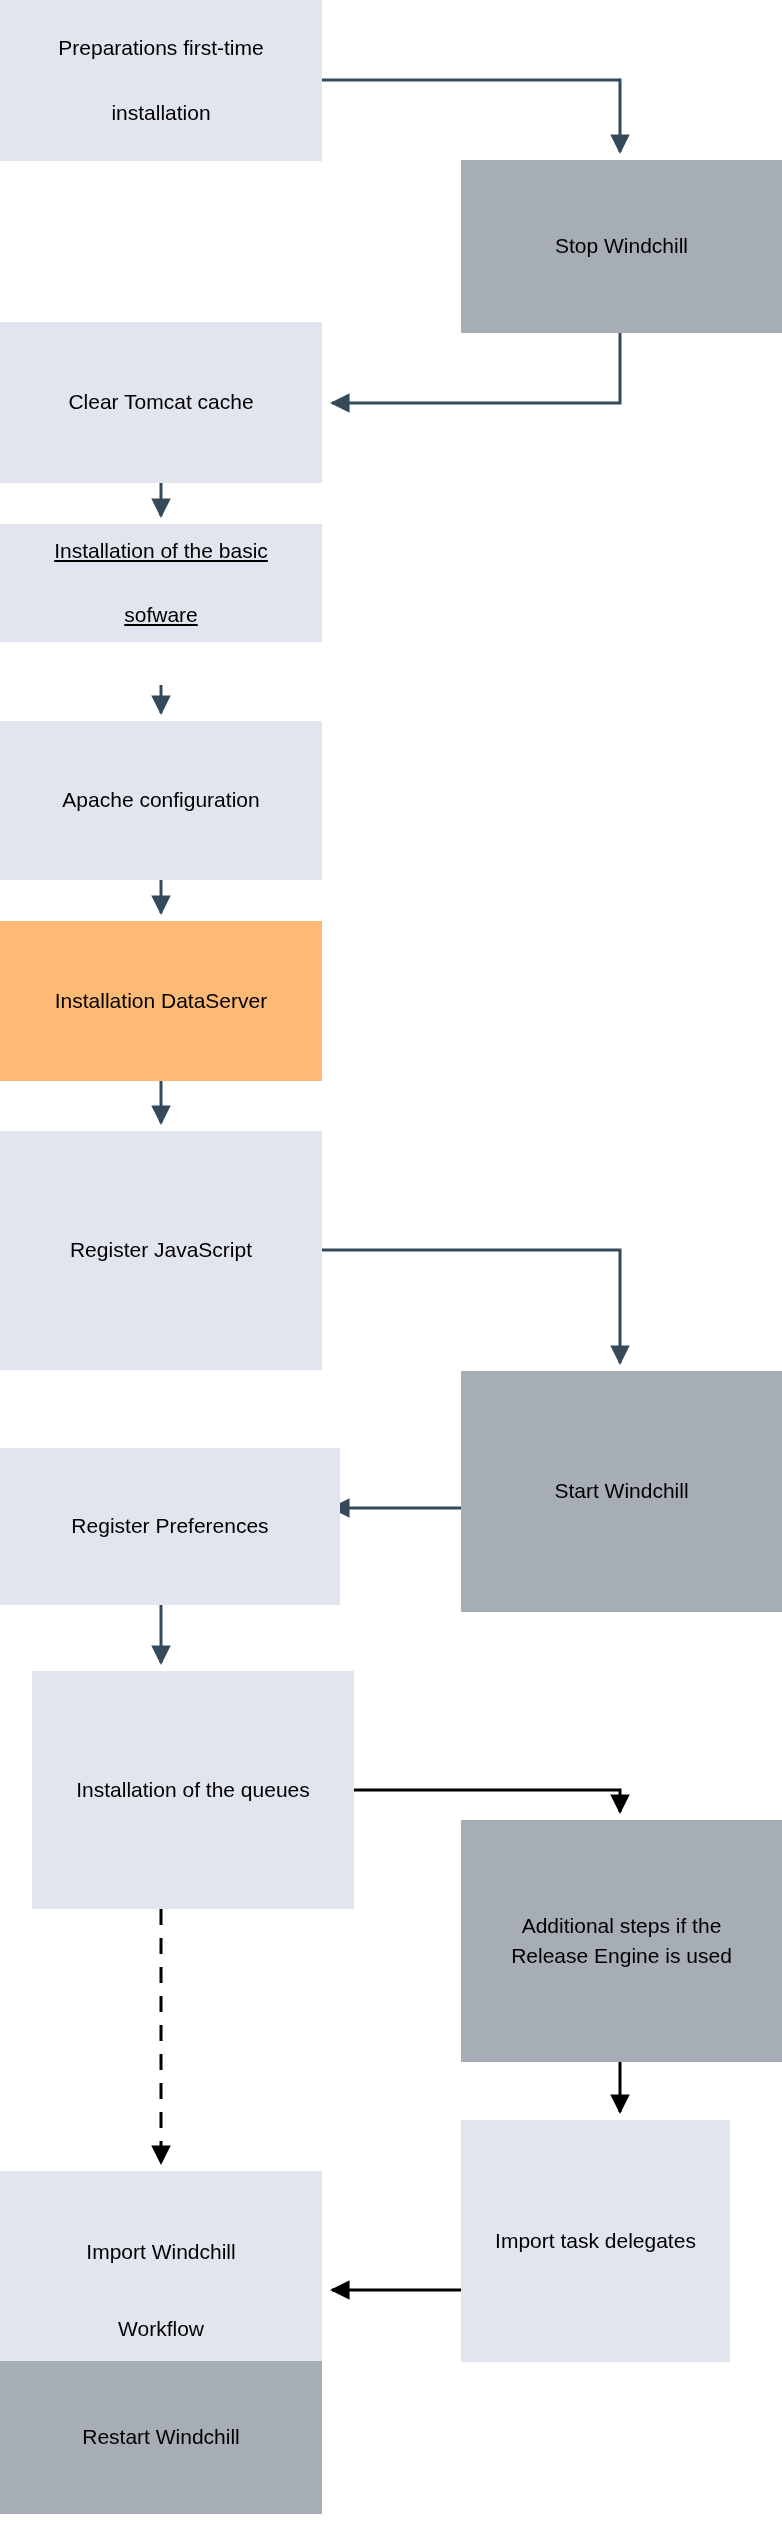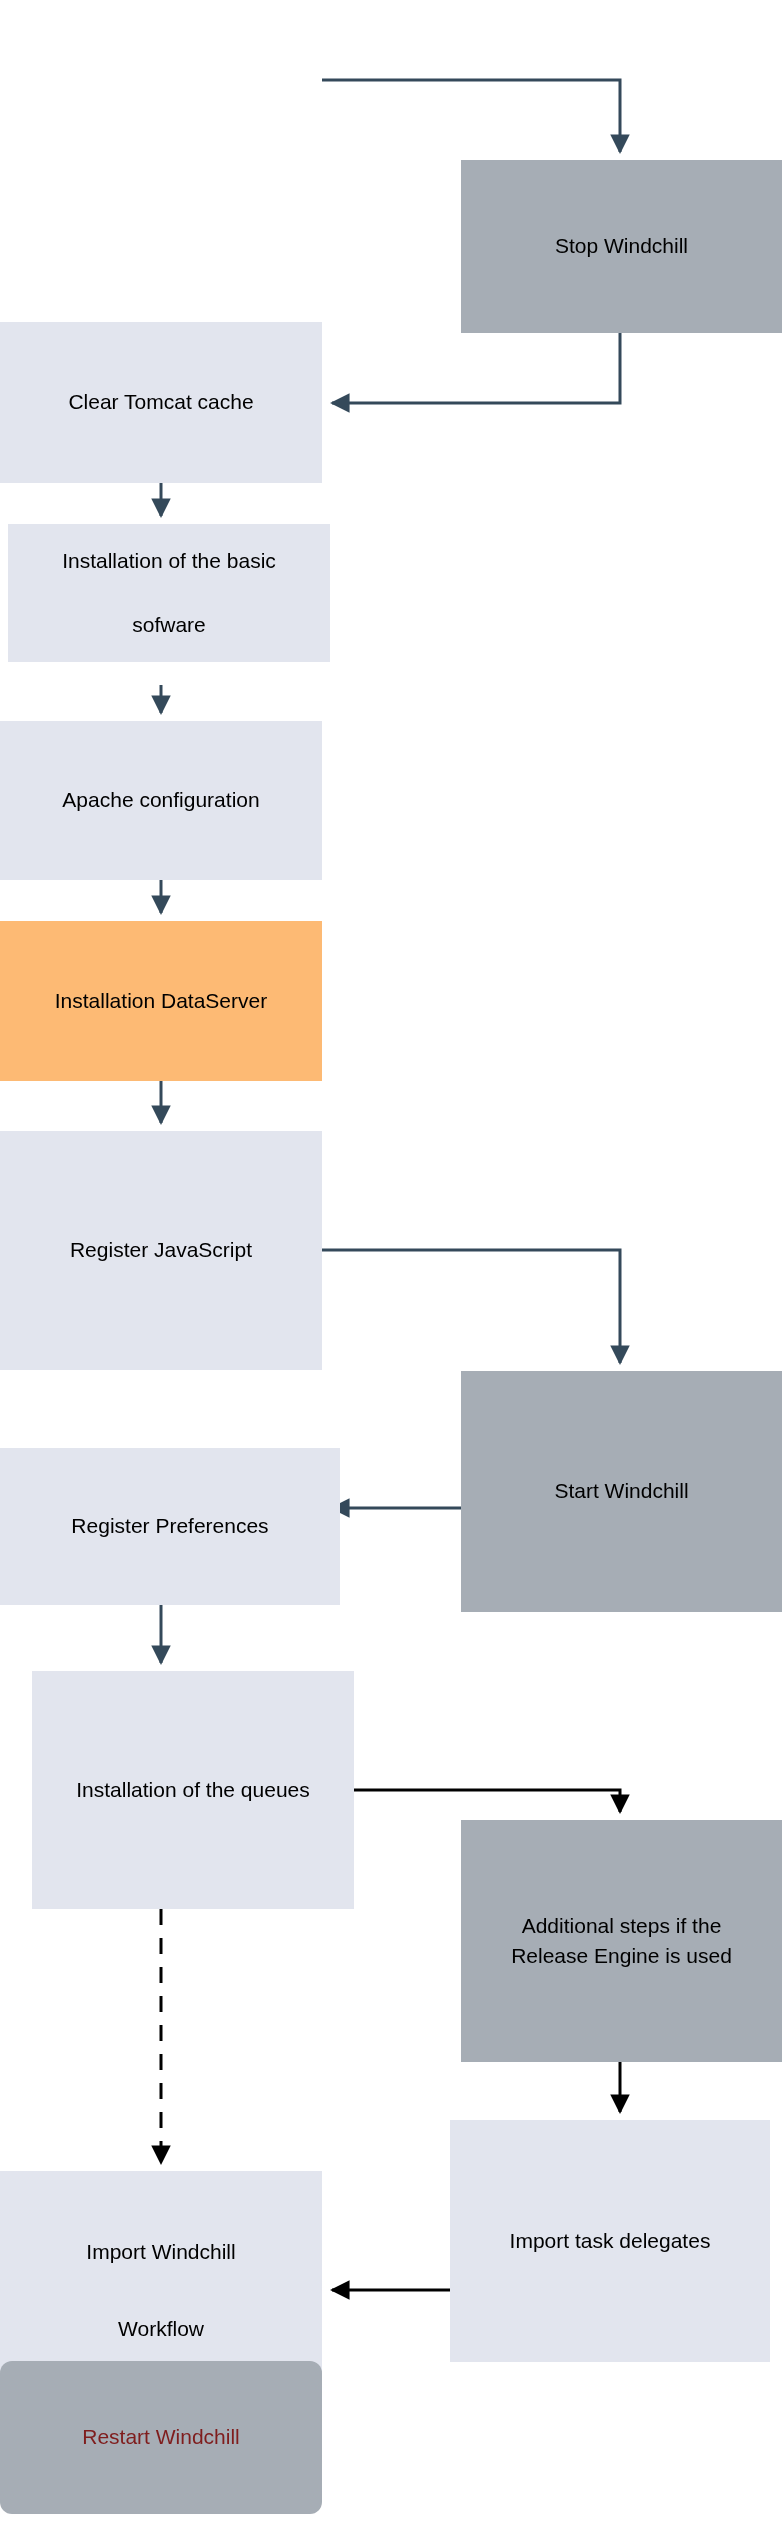--- a/index.html
+++ b/index.html
@@ -31,21 +31,21 @@
     color: #000000;
     padding: 4px 10px;
     z-index: 2;
   }
   .node .line2 {
     margin-top: 34px;
   }
   .fill-light  { background: #e2e5ee; }
   .fill-gray   { background: #a6adb5; }
   .fill-blue   { background: #fdba74; }
-  .text-navy   { color: #7f1d1d; border-radius: 12px; }
+  .text-navy   { color: #000000; }
 
   .edge-svg {
     position: absolute;
     left: 0;
     top: 0;
     width: 782px;
     height: 2522px;
     z-index: 1;
     pointer-events: none;
   }
@@ -87,30 +87,34 @@
 
     <path d="M 161 1909 L 161 2163" fill="none" stroke="#000000" stroke-width="3" stroke-dasharray="16 13" marker-end="url(#arrow-black)"></path>
 
     <path d="M 620 2062 L 620 2112" fill="none" stroke="#000000" stroke-width="3" marker-end="url(#arrow-black)"></path>
 
     <path d="M 620 2362 L 620 2290 L 332 2290" fill="none" stroke="#000000" stroke-width="3" marker-end="url(#arrow-black)"></path>
 
     <path d="M 161 2410 L 161 2353" fill="none" stroke="#000000" stroke-width="3" marker-end="url(#arrow-black)"></path>
   </svg>
 
+  <div class="node fill-light" style="left:0px; top:0px; width:322px; height:161px;">
+    <span>Preparations first-time</span>
+    <span class="line2">installation</span>
+  </div>
 
   <div class="node fill-gray" style="left:461px; top:160px; width:321px; height:173px;">
     <span>Stop Windchill</span>
   </div>
 
   <div class="node fill-light" style="left:0px; top:322px; width:322px; height:161px;">
     <span>Clear Tomcat cache</span>
   </div>
 
-  <div class="node fill-light" style="left:8px; top:524px; width:322px; height:138px;">
+  <div class="node fill-light" style="left:0px; top:524px; width:322px; height:118px;text-decoration:underline;">
     <span>Installation of the basic</span>
     <span class="line2">sofware</span>
   </div>
 
   <div class="node fill-light" style="left:0px; top:721px; width:322px; height:159px;">
     <span>Apache configuration</span>
   </div>
 
   <div class="node fill-blue" style="left:0px; top:921px; width:322px; height:160px;">
     <span>Installation DataServer</span>
@@ -130,21 +134,21 @@
 
   <div class="node fill-light" style="left:0px; top:1671px; width:322px; height:238px;margin-left:32px;">
     <span>Installation of the queues</span>
   </div>
 
   <div class="node fill-gray" style="left:461px; top:1820px; width:321px; height:242px;">
     <span>Additional steps if the</span>
     <span class="line2" style="margin-top:0;text-align:right;">Release Engine is used</span>
   </div>
 
-  <div class="node fill-light" style="left:450px; top:2120px; width:320px; height:242px;">
+  <div class="node fill-light" style="left:461px; top:2120px; width:269px; height:242px;">
     <span>Import task delegates</span>
   </div>
 
   <div class="node fill-light" style="left:0px; top:2171px; width:322px; height:239px;">
     <span>Import Windchill</span>
     <span class="line2" style="margin-top:46px;">Workflow</span>
   </div>
 
   <div class="node fill-gray text-navy" style="left:0px; top:2361px; width:322px; height:153px;">
     <span>Restart Windchill</span>

